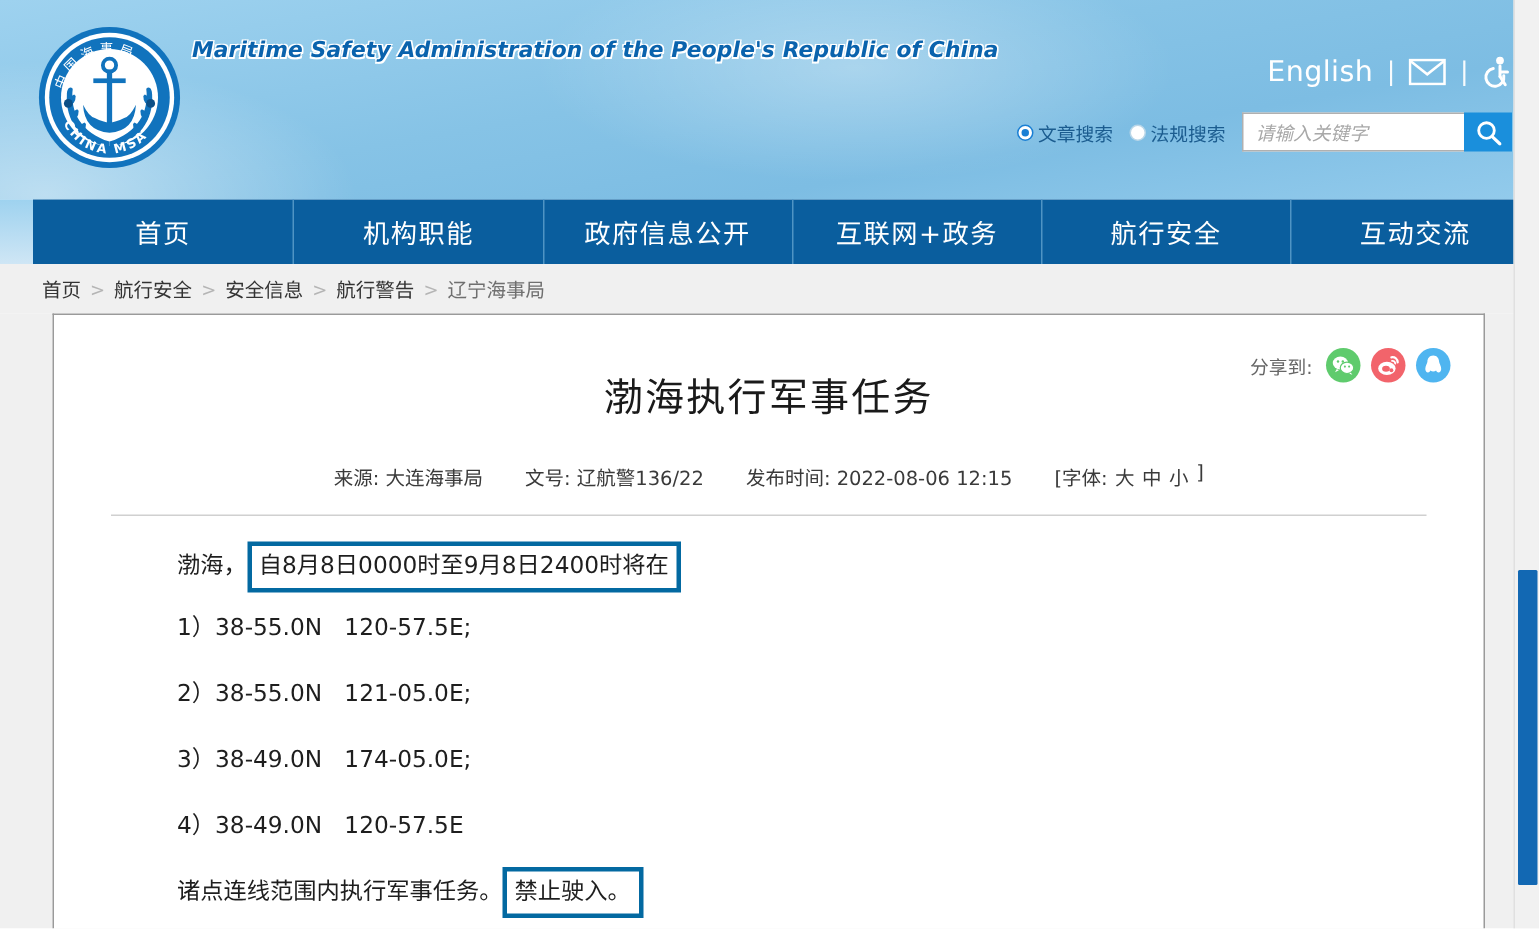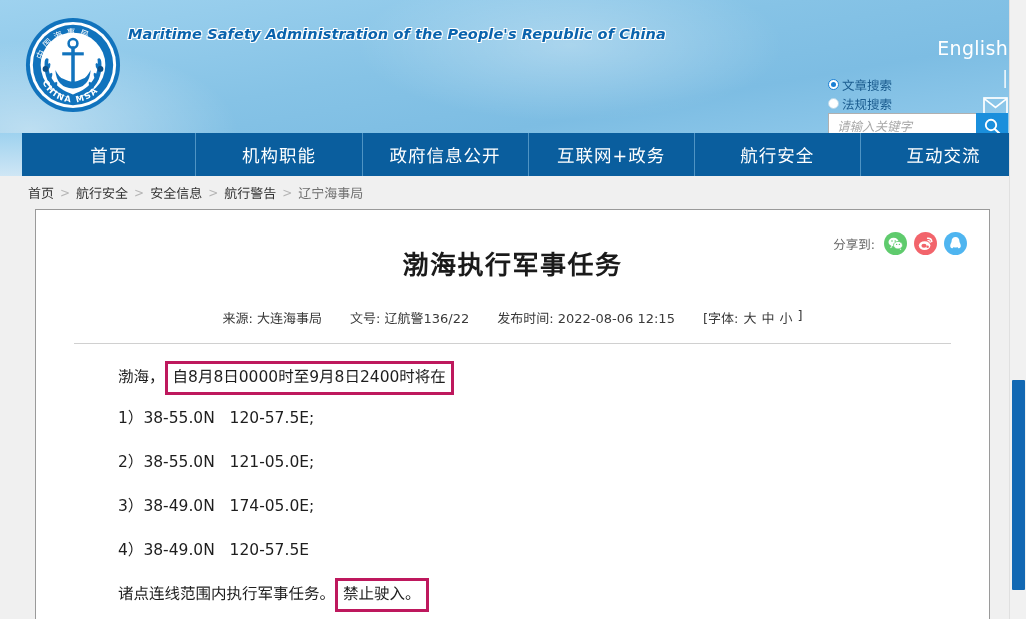--- a/index.html
+++ b/index.html
@@ -73,44 +73,42 @@
     margin-top: 4px;
     text-shadow:
       -1px -1px 0 #ffffff, 1px -1px 0 #ffffff,
       -1px  1px 0 #ffffff, 1px  1px 0 #ffffff;
     white-space: nowrap;
   }
 
   
   .util-row {
     position: absolute; right: 18px; top: 37px;
-    display: flex; align-items: flex-end; gap: 9px;
+    display: flex; align-items: center; gap: 9px;
     z-index: 5;
-    flex-direction: column;
   }
   .util-link {
     color: #ffffff;
     font-size: 19px;
     text-decoration: none;
     letter-spacing: 0.3px;
   }
   .util-sep { color: #ffffff; font-size: 17px; opacity: .95; }
   .util-icon {
     color: #ffffff;
     line-height: 1;
     display: inline-flex;
     align-items: center;
   }
 
   
   .search-row {
     position: absolute; right: 18px; top: 75px;
     display: flex; 
     z-index: 5;
-    flex-direction: column;
   }
   .radio-opt {
     display: flex; align-items: center;
     font-size: 12.5px;
     color: #1b5c8f;
     margin-right: 11px;
     cursor: pointer;
     white-space: nowrap;
   }
   .radio-dot {
@@ -242,21 +240,21 @@
     cursor: pointer;
     color: #ffffff;
   }
   .share-wechat { background: #5fcb6d; }
   .share-weibo  { background: #f2646b; }
   .share-qq     { background: #4fb5f0; }
 
   .article-title {
     text-align: center;
     font-size: 26px;
-    font-weight: bold;
+    font-weight: normal;
     color: #1a1a1a;
     letter-spacing: 1.5px;
     padding-top: 34px;
   }
 
   .meta-row {
     display: flex; align-items: center; justify-content: center;
     gap: 28px;
     margin-top: 27px;
     font-size: 13px;
@@ -280,21 +278,21 @@
   }
   .body-line {
     margin-bottom: 19px;
     display: flex; align-items: center;
     height: 24px;
     white-space: pre;
   }
   .body-line.first { margin-bottom: 17px; }
   .coord-line { margin-bottom: 20px; }
   .hl {
-    border: 3px solid #be185d;
+    border: 3px solid #0369a1;
     padding: 6px 5px 7px 5px;
     display: inline-flex;
     align-items: center;
     line-height: 1;
     margin: -9px 0;
   }
   .idx { display: inline-block; }
 
   
   .sbar {

